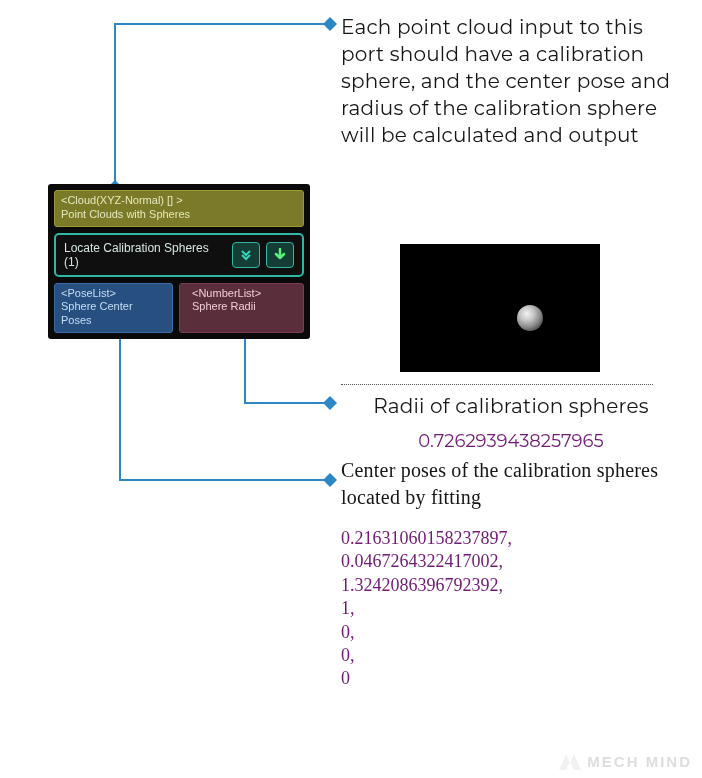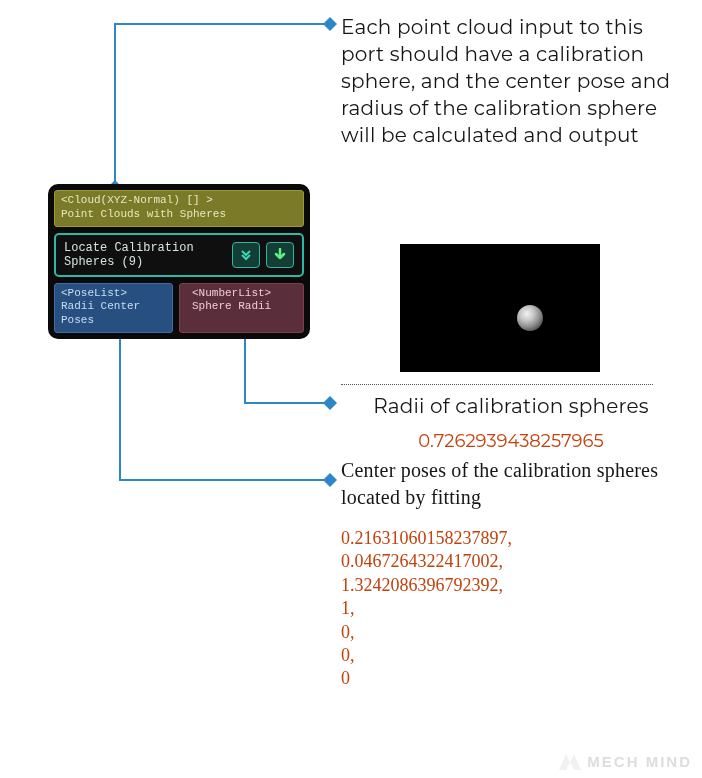--- a/index.html
+++ b/index.html
@@ -13,23 +13,23 @@
   }
   .canvas { position: relative; width: 702px; height: 778px; }
 
   
   .node {
     position: absolute;
     left: 48px;
     top: 184px;
     width: 262px;
     background: #0a0a0a;
-    border-radius: 10px;
+    border-radius: 3px;
     padding: 6px;
-    font-family: Liberation Mono, monospace;
+    font-family: Liberation Sans, sans-serif;
     color: #c8d8d0;
     font-size: 12px;
   }
   .port-in {
     background: #7a7a28;
     border: 1px solid #9a9a30;
     border-radius: 3px;
     padding: 3px 6px 4px 6px;
     font-size: 11px;
     line-height: 1.25;
@@ -95,21 +95,21 @@
     font-family: "Montserrat","Segoe UI",Arial,sans-serif;
     font-size: 20px;
     line-height: 1.35;
     color: #161616;
     letter-spacing: 0.2px;
   }
   .anno .mono {
     font-size: 18px;
     line-height: 1.3;
     letter-spacing: 0;
-    color: #c2410c;
+    color: #701a75;
   }
   .dotline {
     position: absolute;
     left: 341px;
     top: 384px;
     width: 312px;
     border-top: 1px dotted #555;
   }
 
   
@@ -170,38 +170,38 @@
   </svg>
 
   <div class="node">
 
     <div class="port-in">
       <div>&lt;Cloud(XYZ-Normal) [] &gt;</div>
       <div>Point Clouds with Spheres</div>
     </div>
 
     <div class="node-title-row">
-      <span class="title-text">Locate Calibration Spheres (9)</span>
+      <span class="title-text">Locate Calibration Spheres (1)</span>
       <span class="btn">
         <svg width="14" height="14" viewBox="0 0 14 14">
           <polyline points="3,3 7,7 11,3" fill="none" stroke="#37d6b8" stroke-width="2"></polyline>
           <polyline points="3,7 7,11 11,7" fill="none" stroke="#37d6b8" stroke-width="2"></polyline>
         </svg>
       </span>
       <span class="btn">
         <svg width="12" height="14" viewBox="0 0 12 14">
           <path d="M6 1 L6 10 M2 6 L6 10 L10 6" fill="none" stroke="#5cf07f" stroke-width="2.5" stroke-linecap="round" stroke-linejoin="round"></path>
         </svg>
       </span>
     </div>
 
     <div class="ports-out">
       <div class="port-out pose">
         <div>&lt;PoseList&gt;</div>
-        <div>Radii Center Poses</div>
+        <div>Sphere Center Poses</div>
       </div>
       <div class="port-out num">
         <div>&lt;NumberList&gt;</div>
         <div>Sphere Radii</div>
       </div>
     </div>
 
   </div>
 
   <div class="preview">

